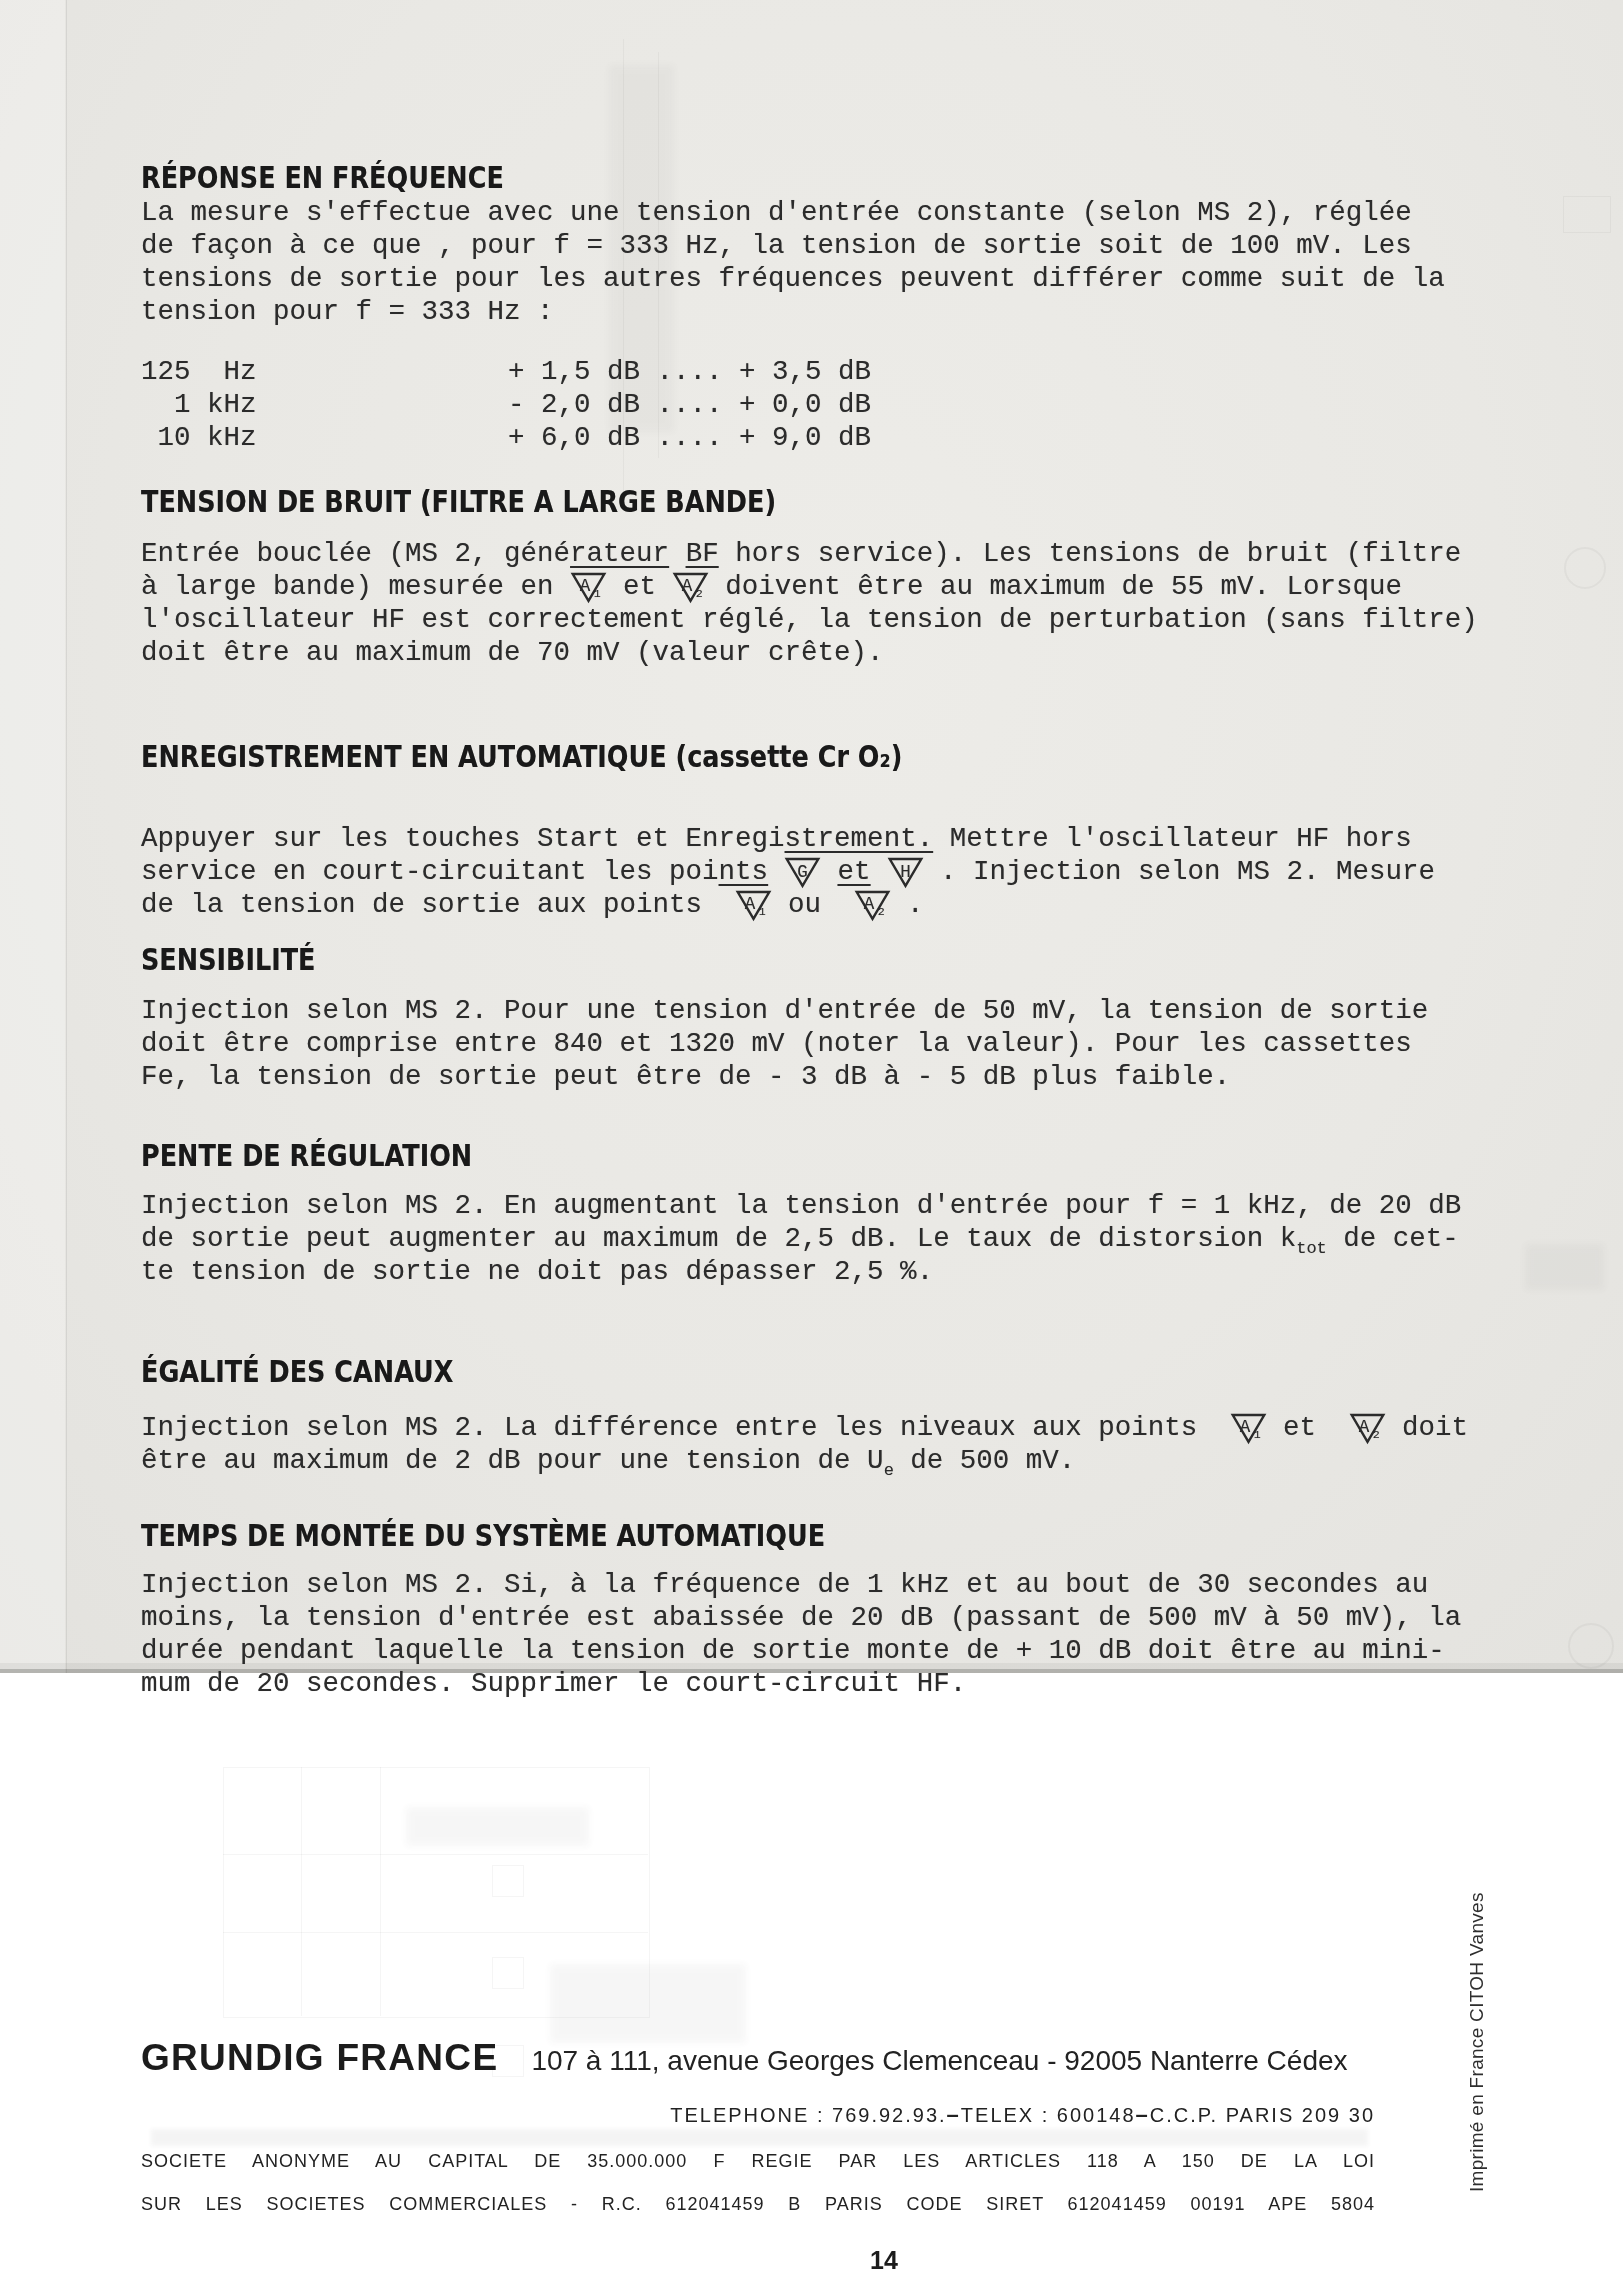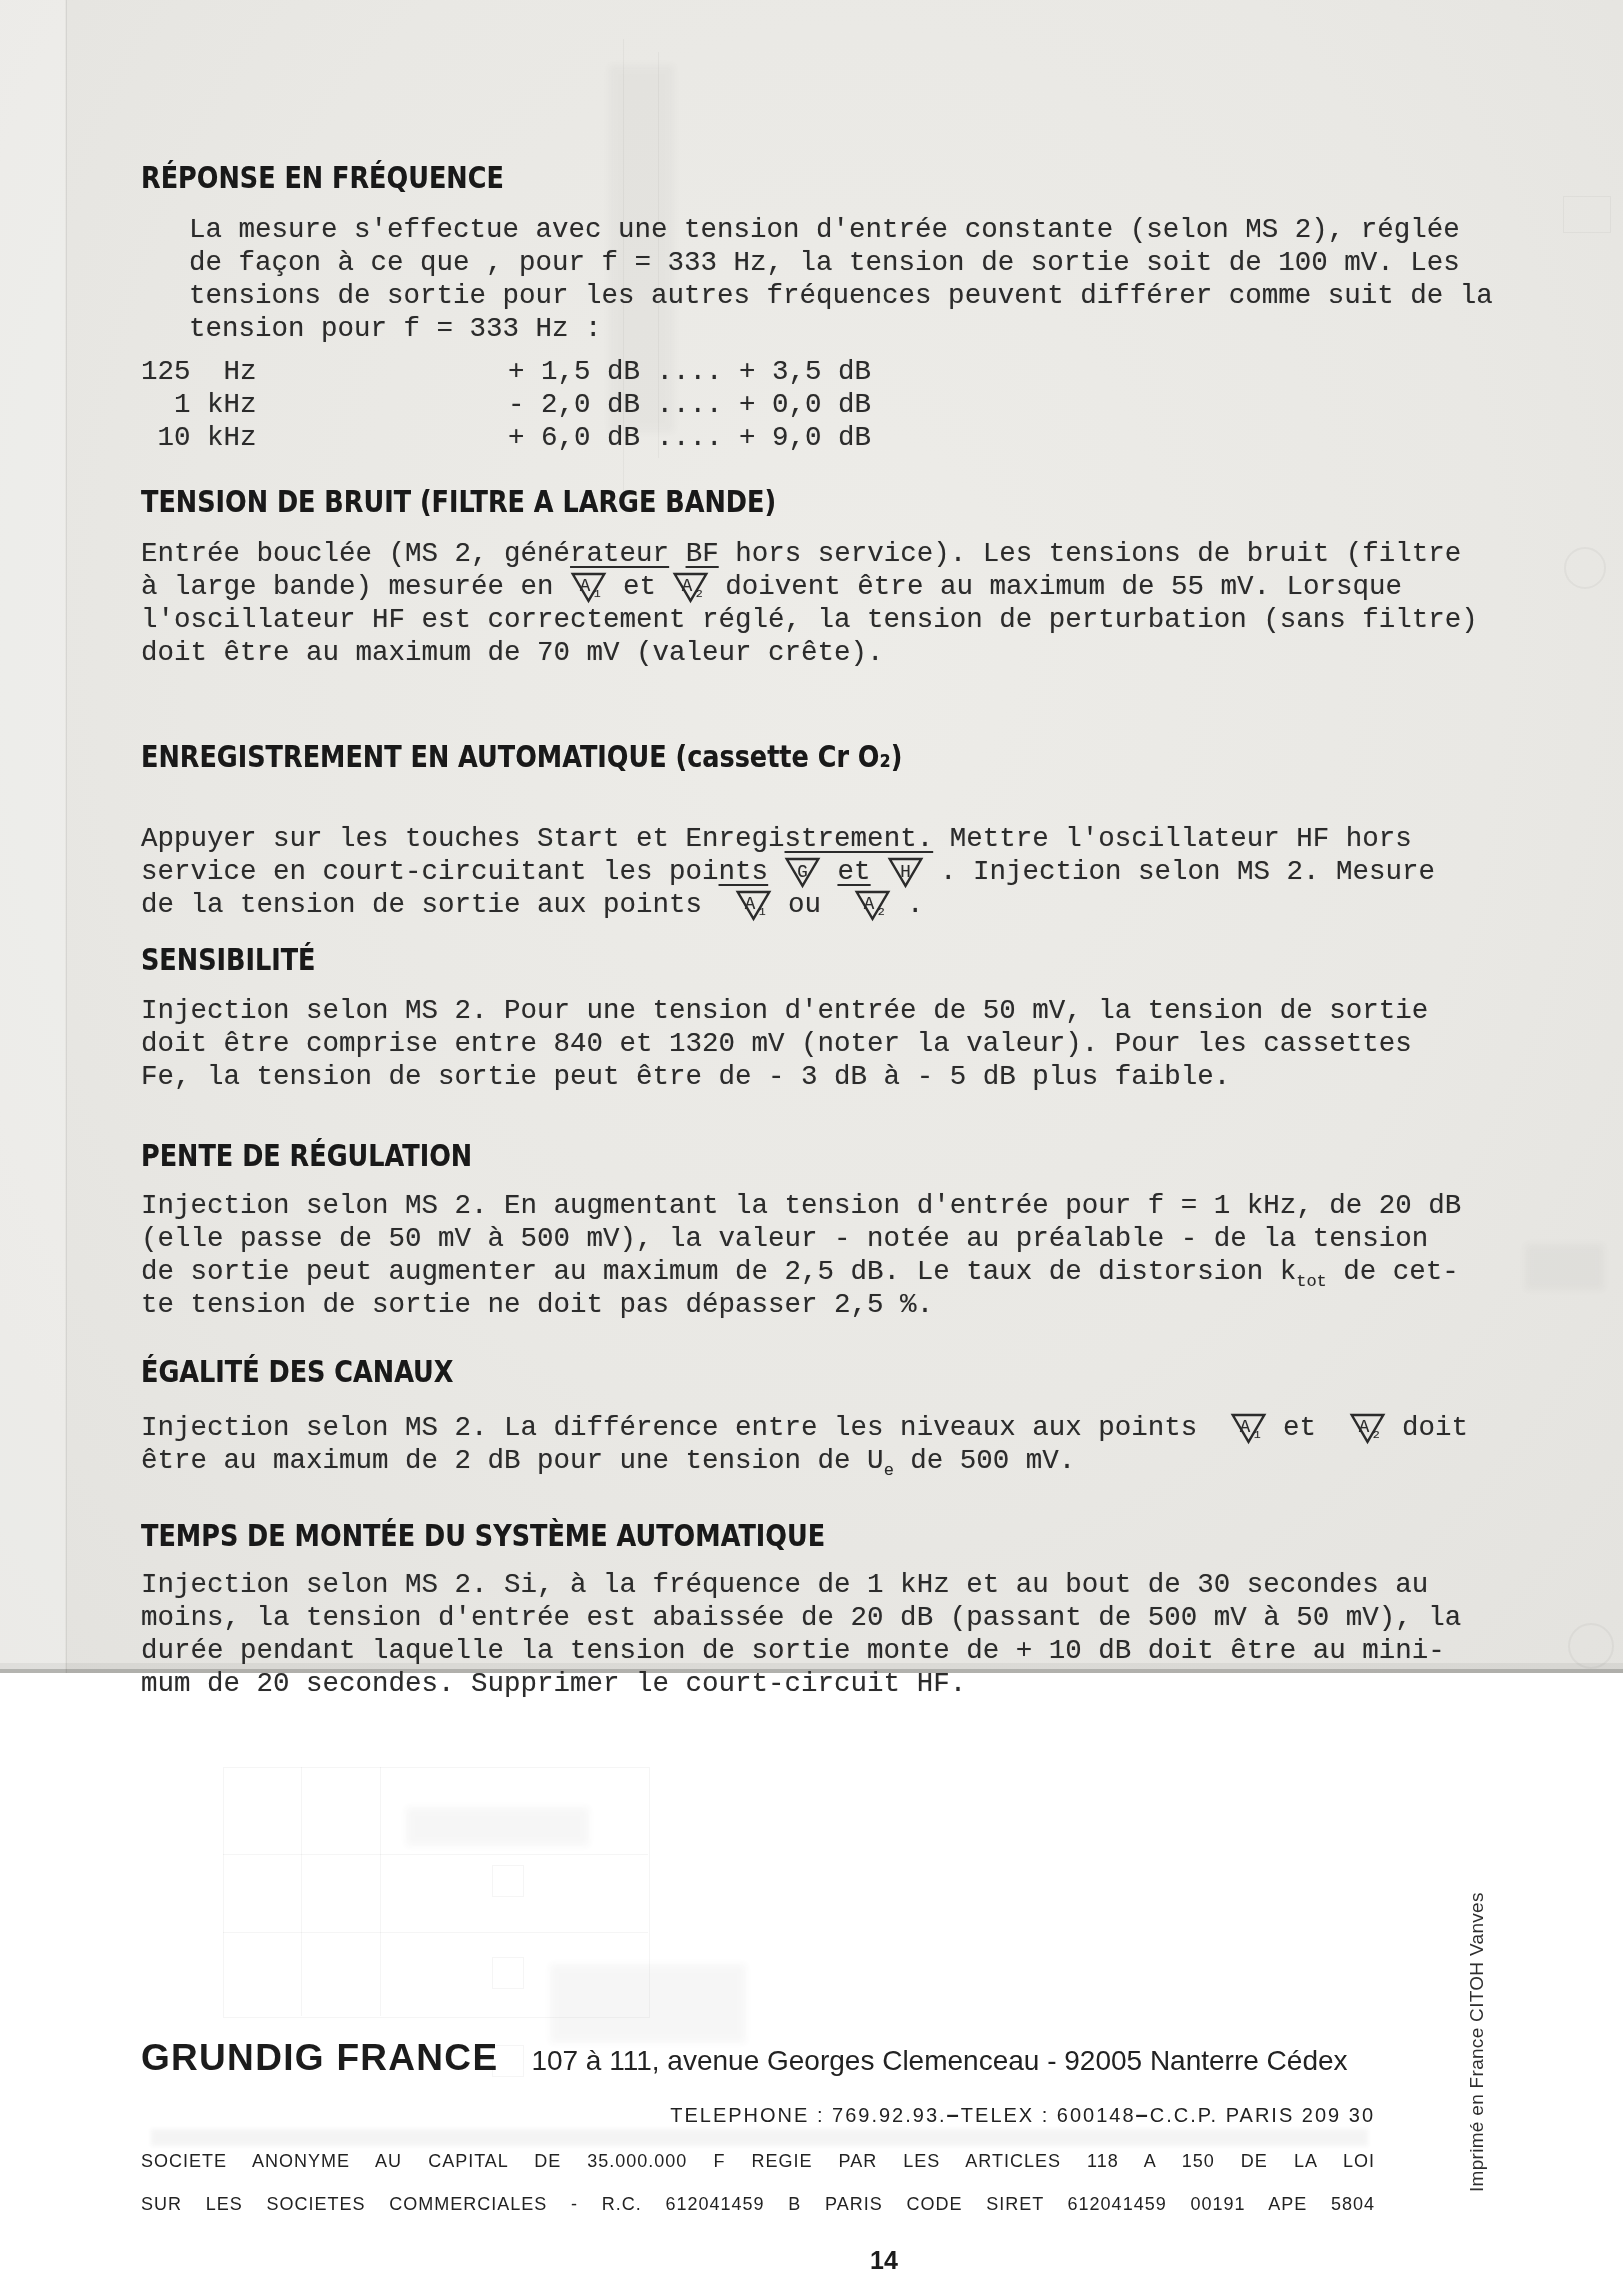--- a/index.html
+++ b/index.html
@@ -105,21 +105,21 @@
   <div class="ghost gline" style="left:223px;top:1854px;width:425px;height:1.3px;"></div>
   <div class="ghost gline" style="left:223px;top:1932px;width:425px;height:1.3px;"></div>
   <div class="ghost gbox" style="left:492px;top:1865px;width:30px;height:30px;"></div>
   <div class="ghost gbox" style="left:492px;top:1957px;width:30px;height:30px;"></div>
   <div class="ghost gbox" style="left:492px;top:2045px;width:30px;height:30px;"></div>
   <div class="ghost gblur" style="left:406px;top:1807px;width:183px;height:39px;opacity:.04;"></div>
   <div class="ghost gblur" style="left:550px;top:1964px;width:196px;height:79px;opacity:.04;"></div>
   <div class="ghost gblur" style="left:151px;top:2129px;width:1217px;height:17px;opacity:.05;filter:blur(2px);"></div>
 
   <div class="h" style="top:162px;">RÉPONSE EN FRÉQUENCE</div>
-  <div class="para" style="top:213px;margin-left:48px;">
+  <div class="para" style="top:196px;">
       <div class="line"><span>La mesure s'effectue avec une tension d'entrée constante (selon MS 2), réglée</span></div>
       <div class="line"><span>de façon à ce que , pour f = 333 Hz, la tension de sortie soit de 100 mV. Les</span></div>
       <div class="line"><span>tensions de sortie pour les autres fréquences peuvent différer comme suit de la</span></div>
       <div class="line"><span>tension pour f = 333 Hz :</span></div>
     </div>
   <div class="ftable" style="top:355px;">
       <div class="trow"><span class="freq">125  Hz</span><span>+ 1,5 dB .... + 3,5 dB</span></div>
       <div class="trow"><span class="freq">  1 kHz</span><span>- 2,0 dB .... + 0,0 dB</span></div>
       <div class="trow"><span class="freq"> 10 kHz</span><span>+ 6,0 dB .... + 9,0 dB</span></div>
     </div>
@@ -164,21 +164,20 @@
   <div class="h" style="top:944px;">SENSIBILITÉ</div>
   <div class="para" style="top:994px;">
       <div class="line"><span>Injection selon MS 2. Pour une tension d'entrée de 50 mV, la tension de sortie</span></div>
       <div class="line"><span>doit être comprise entre 840 et 1320 mV (noter la valeur). Pour les cassettes</span></div>
       <div class="line"><span>Fe, la tension de sortie peut être de - 3 dB à - 5 dB plus faible.</span></div>
     </div>
 
   <div class="h" style="top:1140px;">PENTE DE RÉGULATION</div>
   <div class="para" style="top:1189px;">
       <div class="line"><span>Injection selon MS 2. En augmentant la tension d'entrée pour f = 1 kHz, de 20 dB</span></div>
-      <div class="line"><span>(elle passe de 50 mV à 500 mV), la valeur - notée au préalable - de la tension</span></div>
       <div class="line"><span>de sortie peut augmenter au maximum de 2,5 dB. Le taux de distorsion k</span><span class="subtx">tot</span><span> de cet-</span></div>
       <div class="line"><span>te tension de sortie ne doit pas dépasser 2,5 %.</span></div>
     </div>
 
   <div class="h" style="top:1356px;">ÉGALITÉ DES CANAUX</div>
   <div class="para" style="top:1411px;">
       <div class="line"><span>Injection selon MS 2. La différence entre les niveaux aux points  </span><span class="tri"><svg viewBox="0 0 30 26" style="font-size:42px">
             <path d="M1.5 1.5H28.5L15 24.5Z"></path>
             <text x="12" y="16" text-anchor="middle">A</text>
             <text class="ts" x="19.5" y="21.5">1</text>

